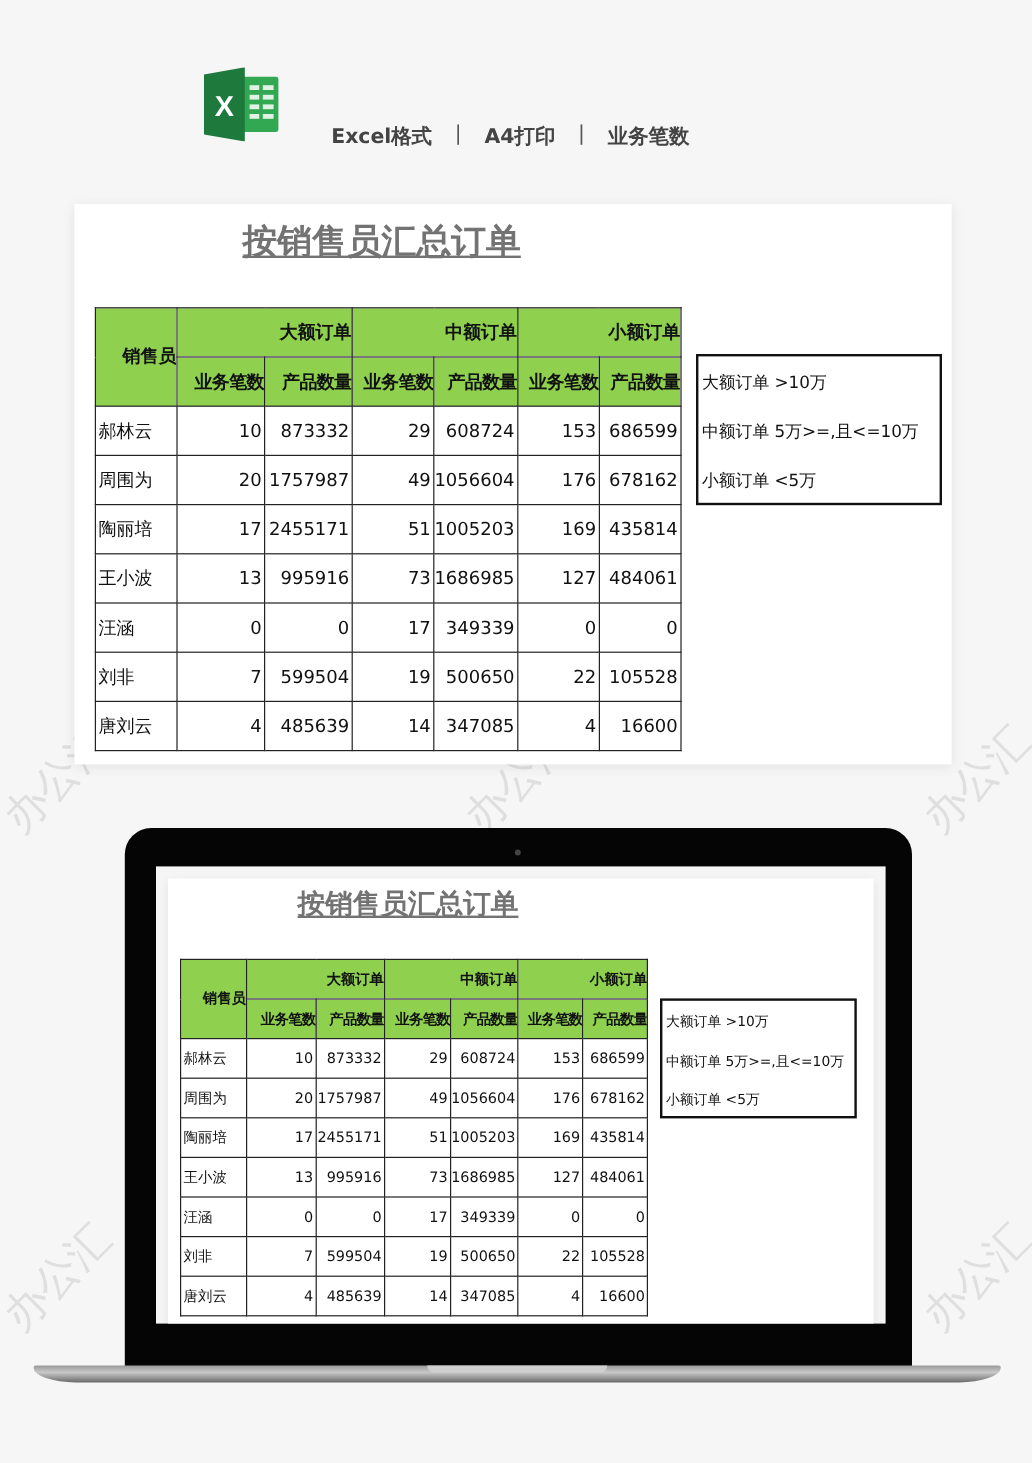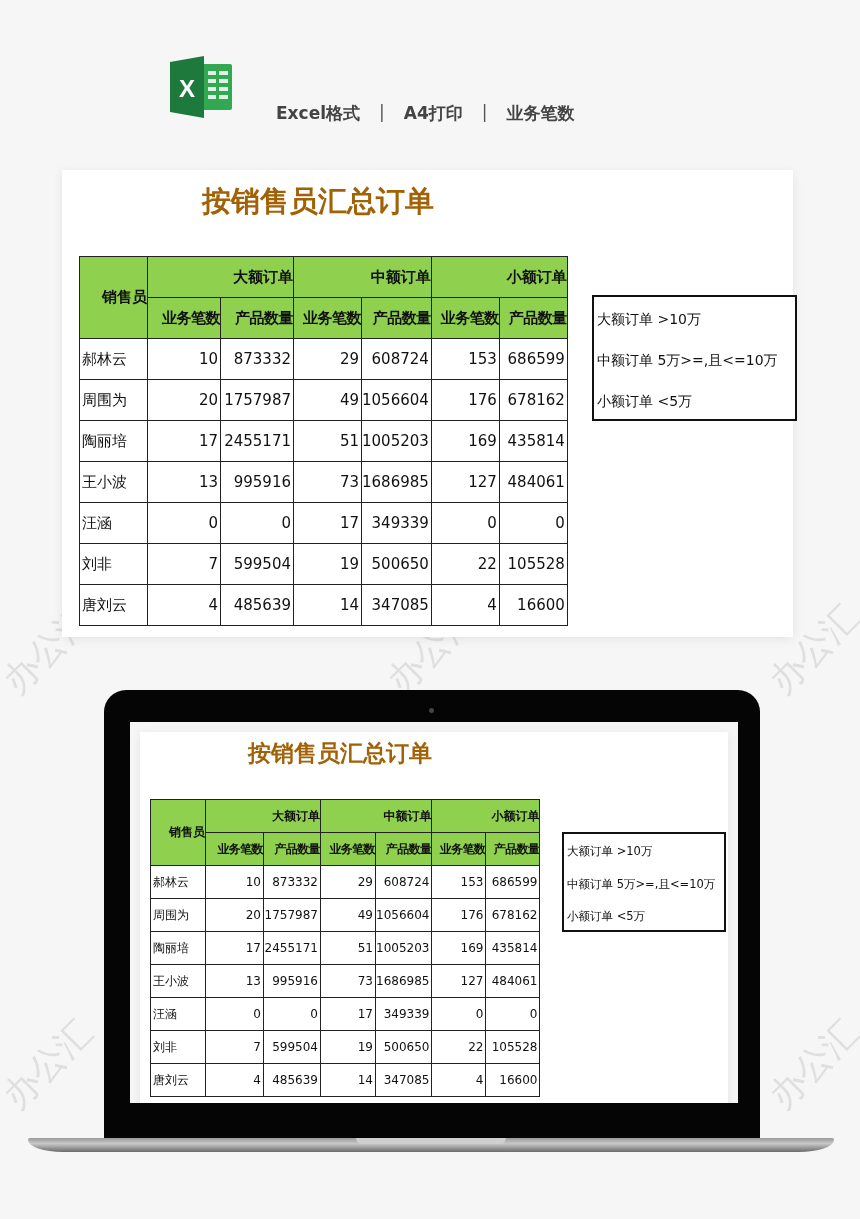--- a/index.html
+++ b/index.html
@@ -9,35 +9,35 @@
   
   .hdr { position: absolute; left: 0; top: 0; width: 860px; height: 150px; }
   .xl-icon { position: absolute; left: 170px; top: 56px; width: 64px; height: 62px; }
   .hdr-title { position: absolute; left: 276px; top: 52px; font-size: 30px; font-weight: bold; color: #2f8a3a; letter-spacing: 1px; white-space: nowrap; }
   .hdr-sub { position: absolute; left: 276px; top: 102px; font-size: 17px; font-weight: bold; color: #444; white-space: nowrap; display: flex; gap: 0; }
   .hdr-sub .sep { margin: 0 19px; font-weight: normal; color: #555; }
 
   
   .sheet { position: absolute; background: #fff; box-shadow: 0 2px 10px rgba(0,0,0,0.08); }
   .sheet.big { left: 62px; top: 170px; width: 731px; height: 467px; }
-  .sheet-title { position: absolute; font-weight: bold; color: #a16207; white-space: nowrap; }
+  .sheet-title { position: absolute; font-weight: bold; color: #737373; white-space: nowrap; text-decoration: underline; }
   .big .sheet-title { left: 140px; top: 12px; font-size: 29px; }
 
   table.grid { position: absolute; border-collapse: collapse; table-layout: fixed; }
   table.grid td, table.grid th { border: 1.5px solid #222; white-space: nowrap; overflow: hidden; }
   table.grid th { background: #8fd14f; font-weight: bold; text-align: right; color: #111; }
   table.grid td { background: #fff; text-align: right; padding-right: 2px; font-weight: normal; }
   table.grid td.name { text-align: left; padding-left: 2px; padding-right: 0; }
 
   .big table.grid { left: 17px; top: 86px; }
   .big table.grid th, .big table.grid td { font-size: 15px; height: 41px; }
   .big table.grid th.top { font-size: 15px; }
   .big table.grid th.sub { font-size: 15px; letter-spacing: -0.5px; }
 
-  .legend { position: absolute; border: 2.5px solid #111; background: #fff; margin-left: 12px; }
+  .legend { position: absolute; border: 2.5px solid #111; background: #fff; }
   .big .legend { left: 518px; top: 125px; width: 205px; height: 126px; padding-top: 10px; }
   .legend .line { font-size: 14px; padding-left: 3px; white-space: nowrap; }
   .big .legend .line { height: 41px; line-height: 24px; }
 
   
   .laptop-body { position: absolute; left: 104px; top: 690px; width: 656px; height: 450px; background: #050505; border-radius: 22px 22px 0 0; }
   .cam { position: absolute; left: 325px; top: 18px; width: 5px; height: 5px; border-radius: 50%; background: #444; }
   .screen { position: absolute; left: 26px; top: 32px; width: 608px; height: 381px; background: #f6f6f6; overflow: hidden; }
   .sheet.small { left: 10px; top: 10px; width: 588px; height: 380px; }
   .small .sheet-title { left: 108px; top: 6px; font-size: 23px; }

